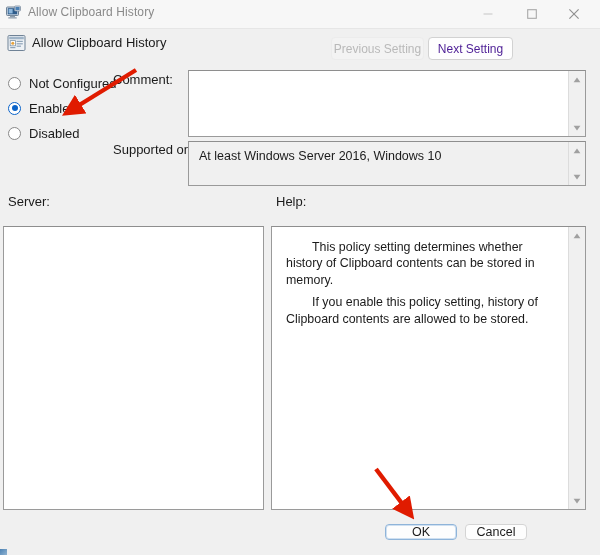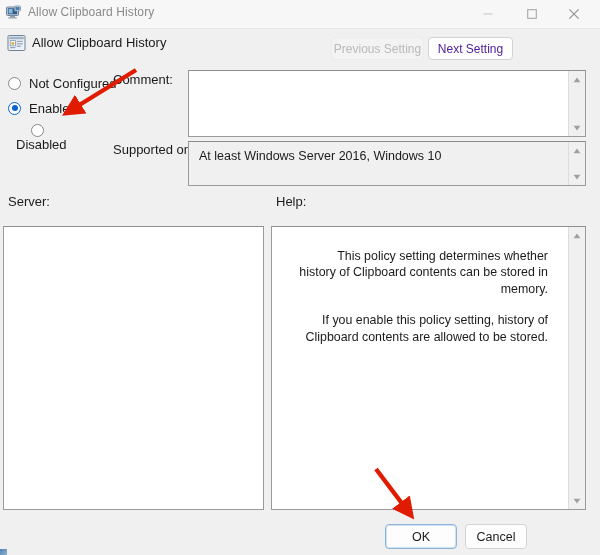--- a/index.html
+++ b/index.html
@@ -83,21 +83,21 @@
 
   
   .radio-row {
     position: absolute; left: 8px;
     height: 18px;
     display: flex; align-items: center;
     cursor: default;
   }
   #radio-notconfigured { top: 74px; }
   #radio-enabled       { top: 99px; }
-  #radio-disabled      { top: 124px; flex-direction: column; }
+  #radio-disabled      { top: 124px; }
 
   .radio-mark {
     width: 13px; height: 13px;
     border-radius: 50%;
     border: 1px solid #888888;
     background: #ffffff;
     position: relative;
     flex: none;
   }
   .radio-mark.checked {
@@ -173,27 +173,27 @@
   #help-scroll      { right: 0; top: 0; bottom: 0; }
 
   
   #help-text {
     position: absolute;
     left: 8px; top: 6px; right: 22px;
     font-size: 12.4px;
     line-height: 16.4px;
     color: #1b1b1b;
   }
-  #help-text p { margin: 15px; text-indent: 26px; text-align: right; }
+  #help-text p { margin: 6px; text-indent: 26px; }
 
   
   .botbtn {
     position: absolute;
     top: 524px;
-    height: 25px;
+    height: 16px;
     border-radius: 4px;
     background: #fdfdfd;
     border: 1px solid #d4d4d4;
     font-size: 12.5px;
     color: #1b1b1b;
     display: flex; align-items: center; justify-content: center;
     cursor: default;
   }
   #btn-ok {
     left: 385px; width: 72px;

